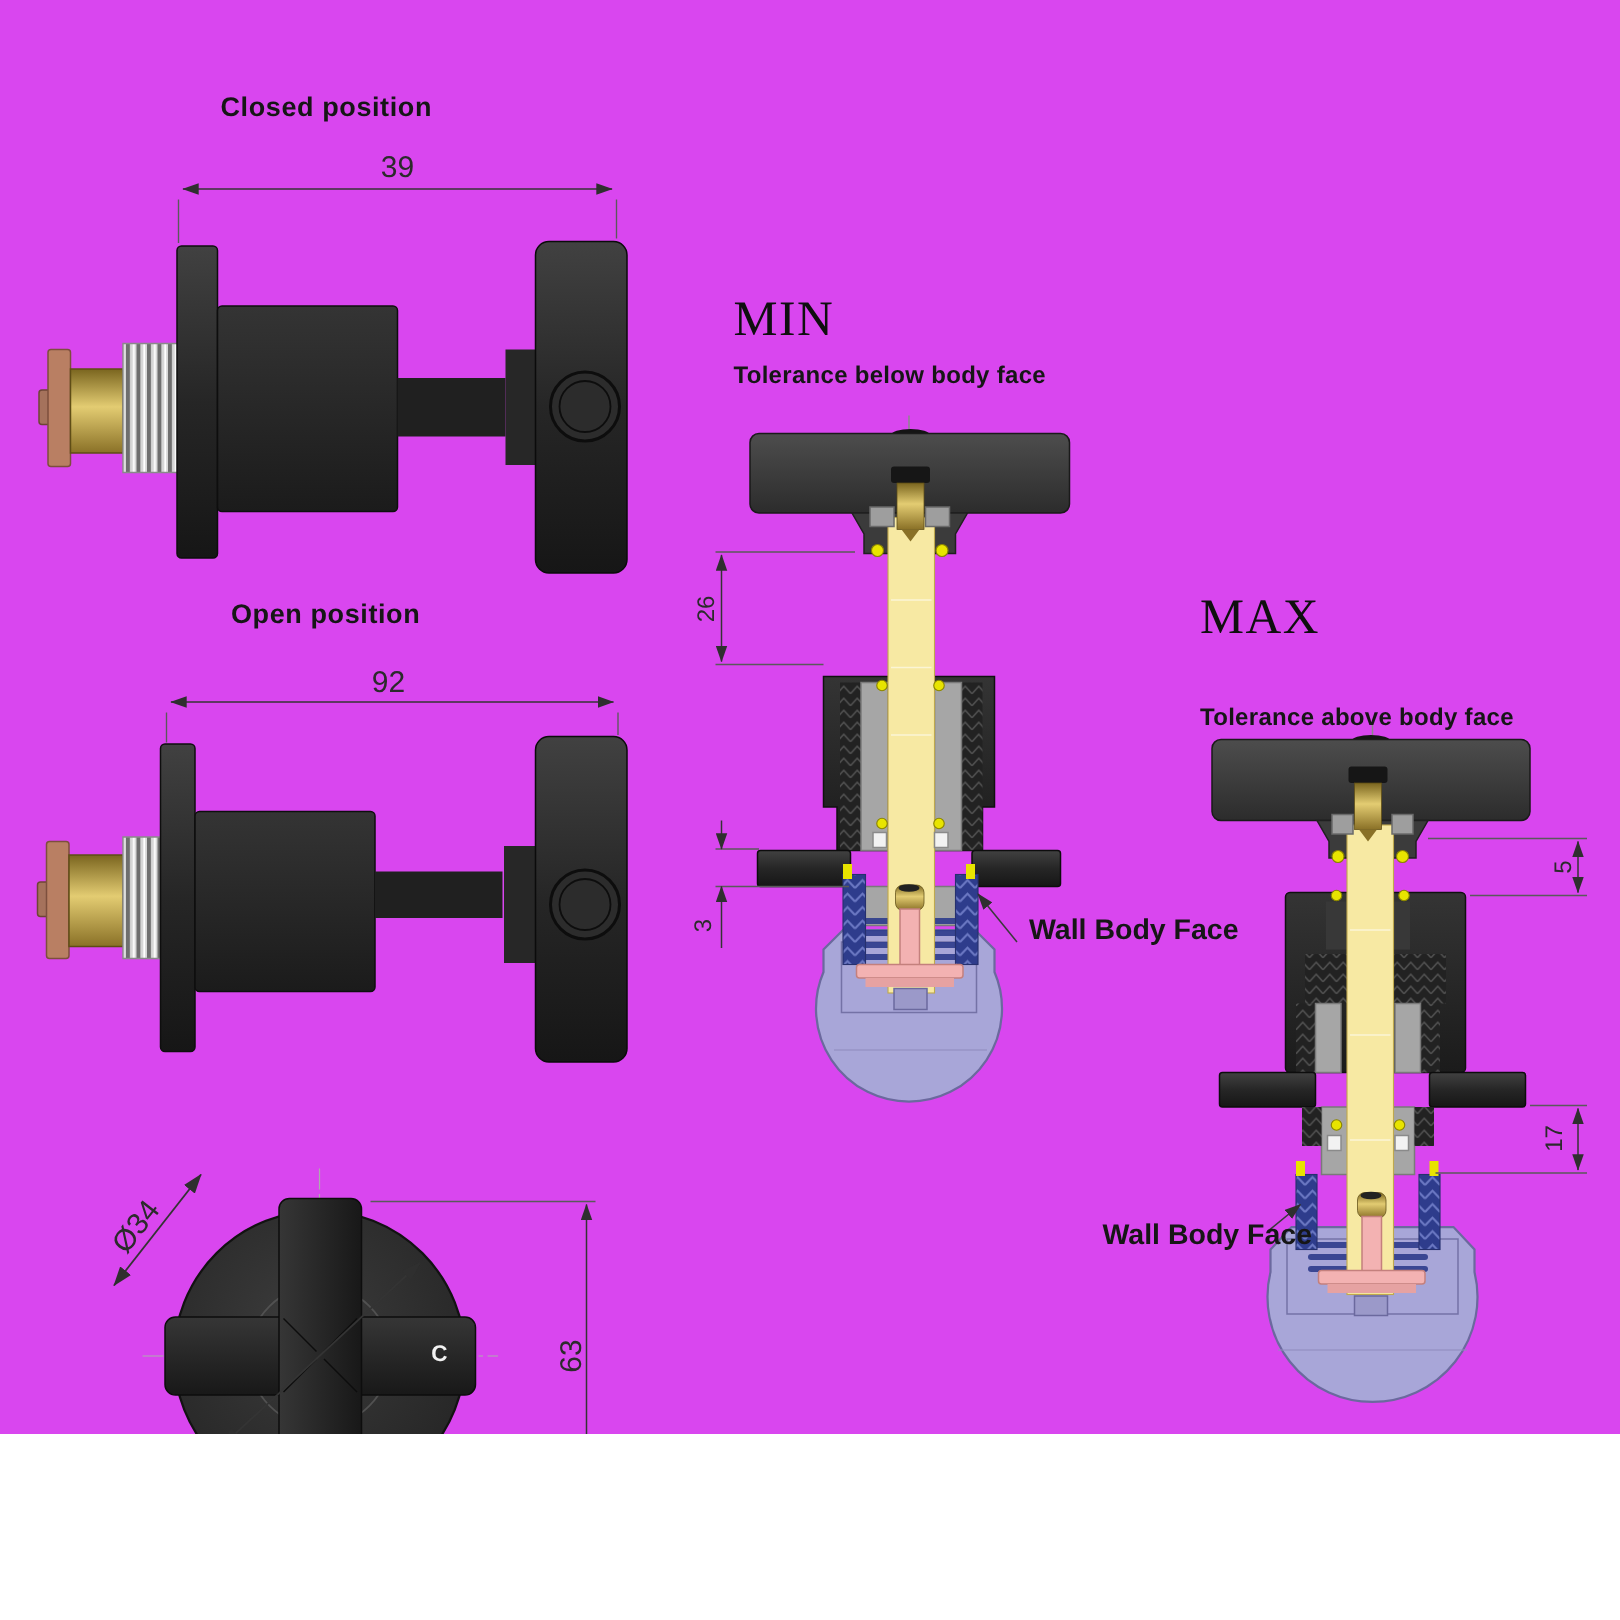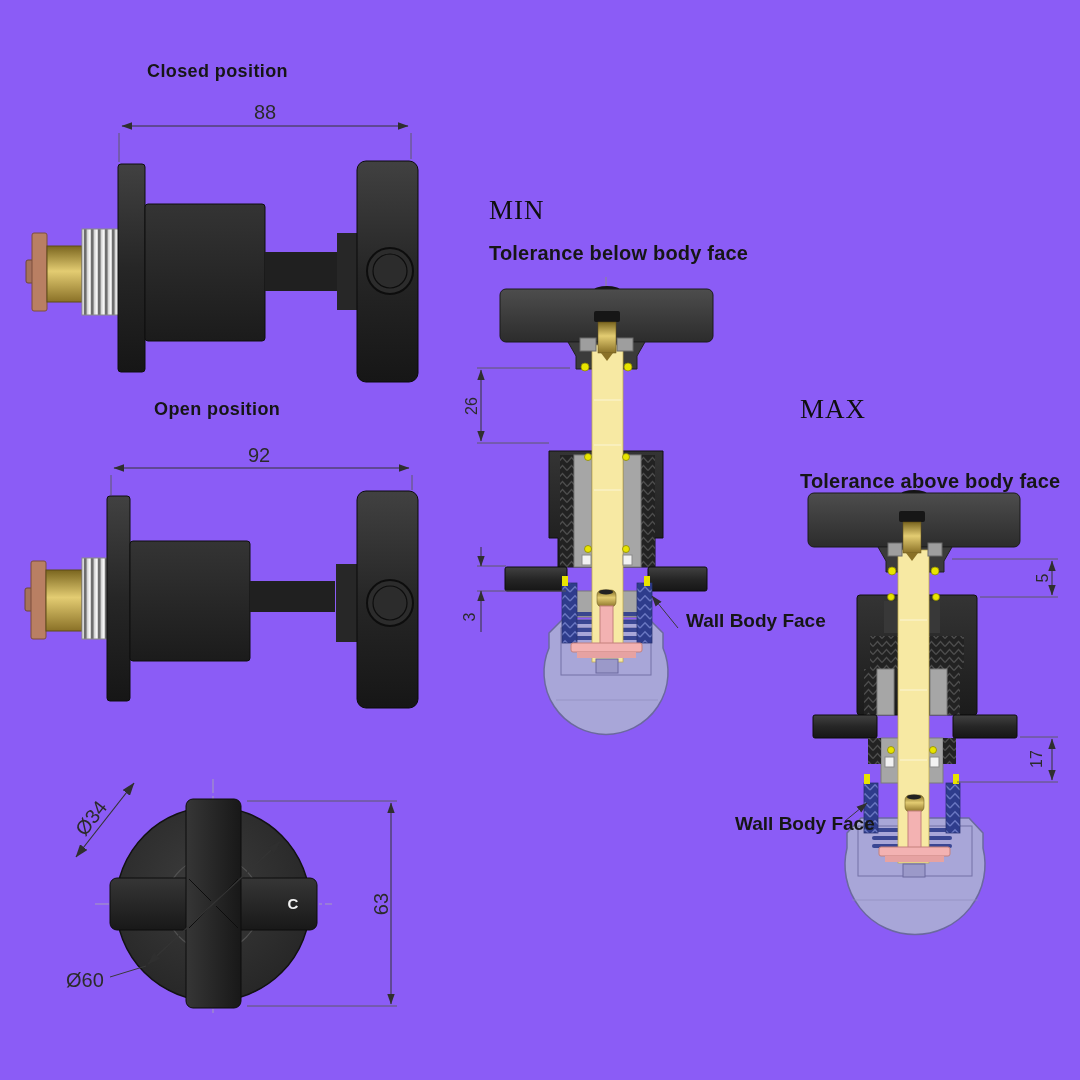--- a/index.html
+++ b/index.html
@@ -1,22 +1,22 @@
 <!DOCTYPE html>
 <html><head>
 <meta charset="utf-8">
 <style>
   html,body{margin:0;padding:0;background:#fff;}
-  #canvas{position:relative;width:1080px;height:1080px;background:#8b5cf6;overflow:hidden;
+  #canvas{position:relative;width:1080px;height:956px;background:#d946ef;overflow:hidden;
           font-family:"Liberation Sans",sans-serif;}
   svg{position:absolute;left:0;top:0;}
   .txt{position:absolute;white-space:nowrap;color:#1f1f1f;line-height:1;}
   .view-title{font-size:18px;font-weight:bold;letter-spacing:.4px;color:#161616;}
-  .serif-title{font-family:"Liberation Serif","DejaVu Serif",serif;font-size:27px;letter-spacing:1px;color:#0f0f0f;}
-  .sub-title{font-size:20px;font-weight:bold;letter-spacing:.2px;color:#161616;}
+  .serif-title{font-family:"Liberation Serif","DejaVu Serif",serif;font-size:33px;letter-spacing:1px;color:#0f0f0f;}
+  .sub-title{font-size:16px;font-weight:bold;letter-spacing:.2px;color:#161616;}
   .dim{font-size:20px;color:#2b2b2b;}
   .dim-sm{font-size:16px;color:#2b2b2b;}
   .wall-label{font-size:19px;font-weight:bold;color:#161616;}
   .c-letter{font-size:15px;font-weight:bold;color:#f2f2f2;}
   .ctr{transform:translate(-50%,-50%);}
   .rot90{transform:translate(-50%,-50%) rotate(-90deg);}
   .rot52{transform:translate(-50%,-50%) rotate(-52deg);}
 </style>
 </head>
 <body>
@@ -249,21 +249,21 @@
     <line x1="148" y1="964" x2="280" y2="842" stroke="#343434" stroke-width="1.2" marker-start="url(#ar)" marker-end="url(#ar)"></line>
     <line x1="110" y1="977" x2="146" y2="966" stroke="#3a3a3a" stroke-width="1"></line>
     <line x1="76" y1="857" x2="134" y2="783" stroke="#343434" stroke-width="1.2" marker-start="url(#ar)" marker-end="url(#ar)"></line>
     <line x1="247" y1="801" x2="397" y2="801" stroke="#5a5a5a" stroke-width="0.9"></line>
     <line x1="247" y1="1006" x2="397" y2="1006" stroke="#5a5a5a" stroke-width="0.9"></line>
     <line x1="391" y1="803" x2="391" y2="1004" stroke="#343434" stroke-width="1" marker-start="url(#ar)" marker-end="url(#ar)"></line>
   </g>
 </svg>
 
 <div class="txt view-title" style="left:147px;top:62px;">Closed position</div>
-<div class="txt dim ctr" style="left:265px;top:112px;">88</div>
+<div class="txt dim ctr" style="left:265px;top:112px;">39</div>
 
 <div class="txt view-title" style="left:154px;top:400px;">Open position</div>
 <div class="txt dim ctr" style="left:259px;top:455px;">92</div>
 
 <div class="txt serif-title" style="left:489px;top:197px;">MIN</div>
 <div class="txt sub-title" style="left:489px;top:243px;">Tolerance below body face</div>
 <div class="txt dim-sm rot90" style="left:472px;top:406px;">26</div>
 <div class="txt dim-sm rot90" style="left:470px;top:617px;">3</div>
 <div class="txt wall-label" style="left:686px;top:611px;">Wall Body Face</div>
 

